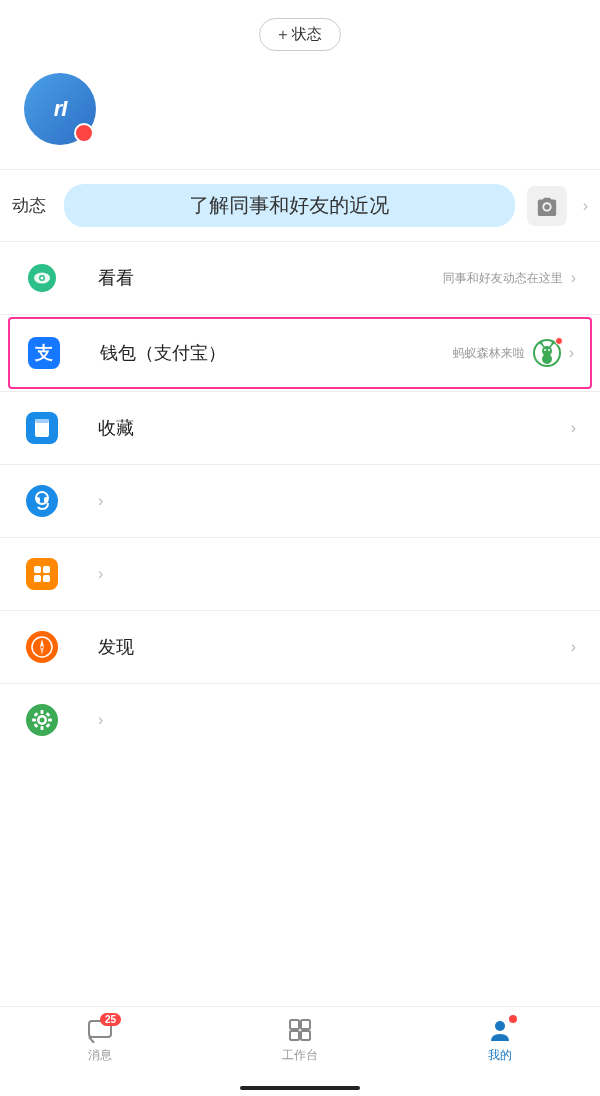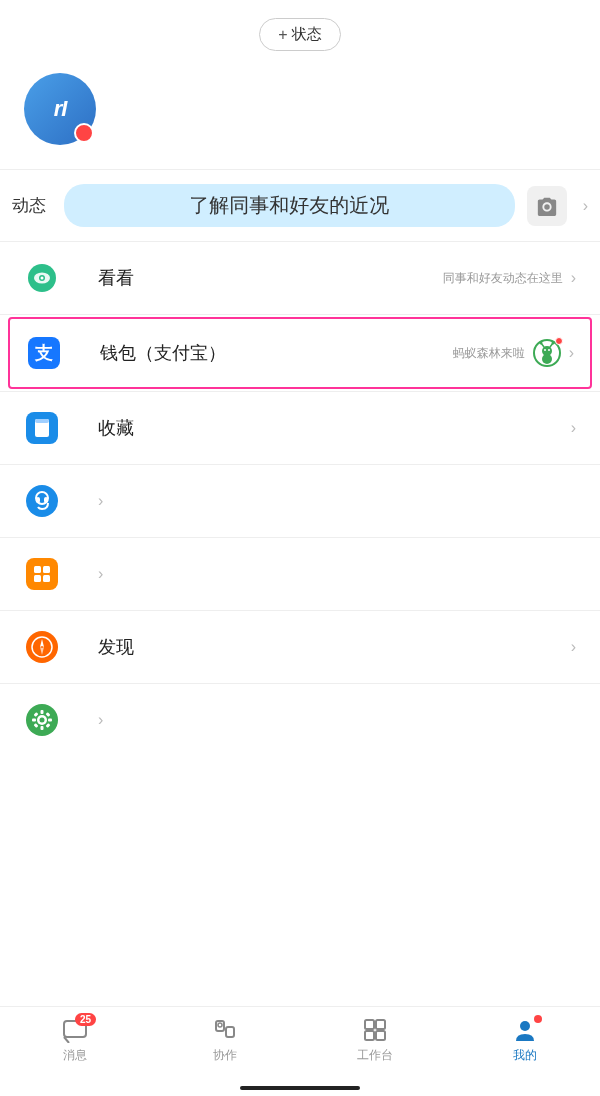--- a/index.html
+++ b/index.html
@@ -429,30 +429,20 @@
     <div class="nav-icon-wrap">
       <svg width="26" height="26" viewBox="0 0 26 26">
         <rect x="2" y="4" width="22" height="16" rx="3" fill="none" stroke="#888" stroke-width="2"></rect>
         <line x1="2" y1="20" x2="7" y2="26" stroke="#888" stroke-width="2"></line>
       </svg>
       <div class="nav-badge">25</div>
     </div>
     <span class="nav-label">消息</span>
   </div>
 
-  <div class="nav-item">
-    <div class="nav-icon-wrap">
-      <svg width="26" height="26" viewBox="0 0 26 26">
-        <rect x="4" y="4" width="8" height="10" rx="2" fill="none" stroke="#888" stroke-width="2"></rect>
-        <rect x="14" y="10" width="8" height="10" rx="2" fill="none" stroke="#888" stroke-width="2"></rect>
-        <circle cx="8" cy="8" r="2" fill="none" stroke="#888" stroke-width="1.5"></circle>
-      </svg>
-    </div>
-    <span class="nav-label">协作</span>
-  </div>
 
   <div class="nav-item">
     <div class="nav-icon-wrap">
       <svg width="26" height="26" viewBox="0 0 26 26">
         <rect x="3" y="3" width="9" height="9" rx="1.5" fill="none" stroke="#888" stroke-width="2"></rect>
         <rect x="14" y="3" width="9" height="9" rx="1.5" fill="none" stroke="#888" stroke-width="2"></rect>
         <rect x="3" y="14" width="9" height="9" rx="1.5" fill="none" stroke="#888" stroke-width="2"></rect>
         <rect x="14" y="14" width="9" height="9" rx="1.5" fill="none" stroke="#888" stroke-width="2"></rect>
       </svg>
     </div>

